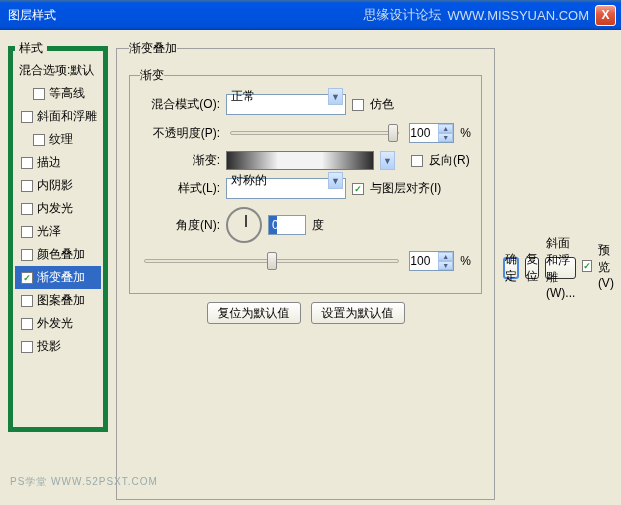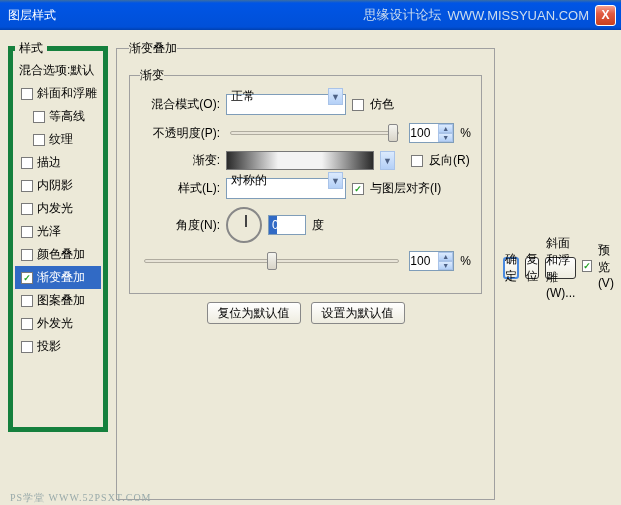--- a/index.html
+++ b/index.html
@@ -46,21 +46,21 @@
 
 .right-col { width: 110px; display:flex; gap:6px; align-items:center; }
 .win-btn { width: 100px; height: 22px; background: linear-gradient(#fff,#eeece0); border:1px solid #333; border-radius:3px; display:flex; align-items:center; justify-content:center; cursor:pointer; }
 .win-btn.default { border:2px solid #4a8ae0; }
 .preview-box { width:70px; height:70px; margin-top:8px; background: linear-gradient(90deg,#a9a9a9,#f5f5f5 35%,#f5f5f5 55%,#909090); border:1px solid #888; }
 .preview-wrap{ border:1px solid #c8c4b8; background:#e6e3d6; padding:10px; margin-top:4px;}
 
 .btn-row{ display:flex; justify-content:center; gap:10px; }
 .mid-btn{ height:22px; padding:0 10px; background:linear-gradient(#fff,#eeece0); border:1px solid #888; border-radius:3px; display:flex;align-items:center;cursor:pointer; }
 
-.watermark { position:absolute; bottom:0; left:10px; font-size:10px; color:#9aa; letter-spacing:1px;font-family:Liberation Serif, serif;}
+.watermark { position:absolute; bottom:16px; left:10px; font-size:10px; color:#9aa; letter-spacing:1px;}
 </style>
 </head>
 <body>
 
 <div class="titlebar">
   <span>图层样式</span>
   <span class="titlebar-title"></span>
   <span class="titlebar-text">思缘设计论坛</span>
   <span class="titlebar-text">WWW.MISSYUAN.COM</span>
   <div class="close-btn">
@@ -68,27 +68,27 @@
   </div>
 </div>
 
 <div class="client">
 
   <div class="styles-col">
     <fieldset>
       <legend>样式</legend>
       <div class="blend-header">混合选项:默认</div>
       <div id="styles-list">
+          <div class="style-item sub">
+            <span class="chk"></span>
+            <span>等高线</span>
+          </div>
           <div class="style-item">
             <span class="chk"></span>
             <span>斜面和浮雕</span>
-          </div>
-          <div class="style-item sub">
-            <span class="chk"></span>
-            <span>等高线</span>
           </div>
           <div class="style-item sub">
             <span class="chk"></span>
             <span>纹理</span>
           </div>
           <div class="style-item">
             <span class="chk"></span>
             <span>描边</span>
           </div>
           <div class="style-item">

